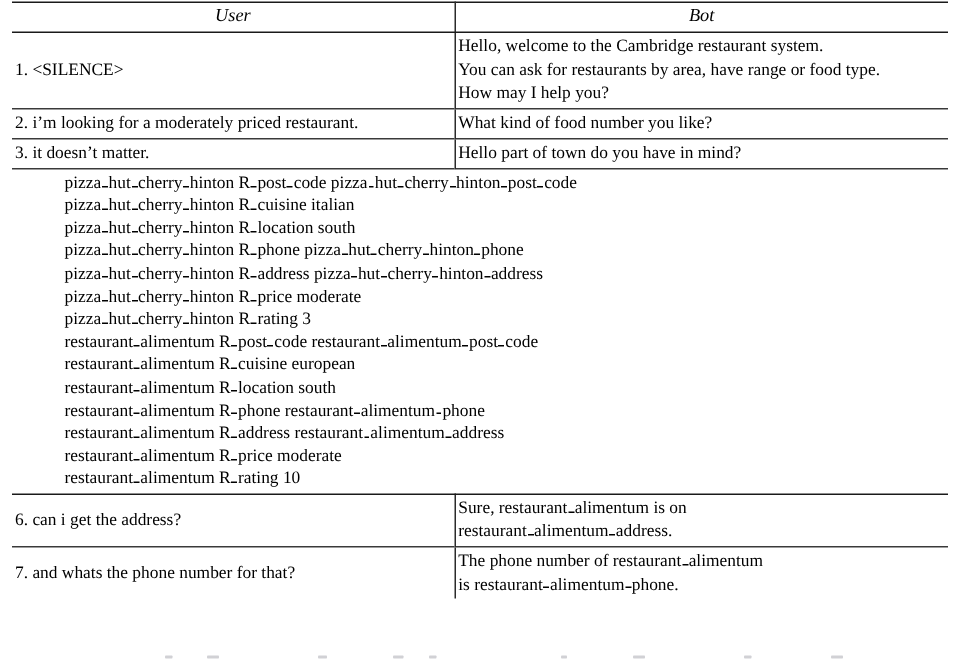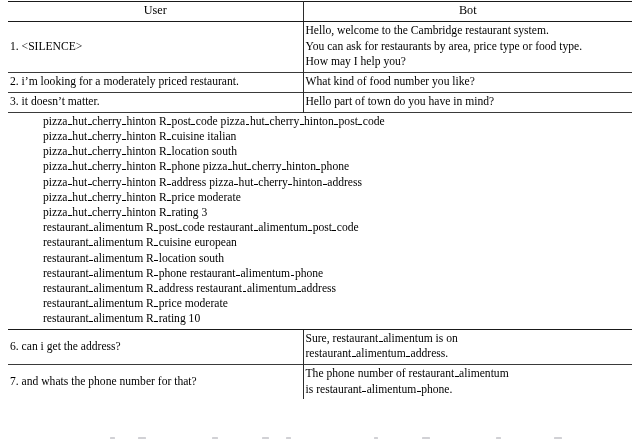--- a/index.html
+++ b/index.html
@@ -33,20 +33,21 @@
     table-layout: fixed;
     font-size: 11.6px;
     line-height: 1.31;
   }
 
   .dialog-table col.user-col { width: 295px; }
   .dialog-table col.bot-col  { width: 329px; }
 
   .rule-top td {
     border-top: 1.4px solid #1a1a1a;
+    font-style: italic;
   }
 
   .hdr td {
     border-bottom: 1.4px solid #1a1a1a;
     text-align: center;
     padding: 1px 0 2px 0;
     font-size: 12.2px;
   }
 
   .hdr td.hdr-user { border-right: 1.1px solid #2b2b2b; }
@@ -125,21 +126,21 @@
         <td class="hdr-user">User</td>
         <td class="hdr-bot">Bot</td>
       </tr>
 
       <tr class="turn">
         <td class="user-cell">
           <span class="line">1. &lt;SILENCE&gt;</span>
         </td>
         <td class="bot-cell">
           <span class="line">Hello, welcome to the Cambridge restaurant system.</span>
-          <span class="line">You can ask for restaurants by area, price type or food type.</span>
+          <span class="line">You can ask for restaurants by area, have range or food type.</span>
           <span class="line">How may I help you?</span>
         </td>
       </tr>
 
       <tr class="turn">
         <td class="user-cell">
           <span class="line">2. i’m looking for a moderately priced restaurant.</span>
         </td>
         <td class="bot-cell">
           <span class="line">What kind of food number you like?</span>

